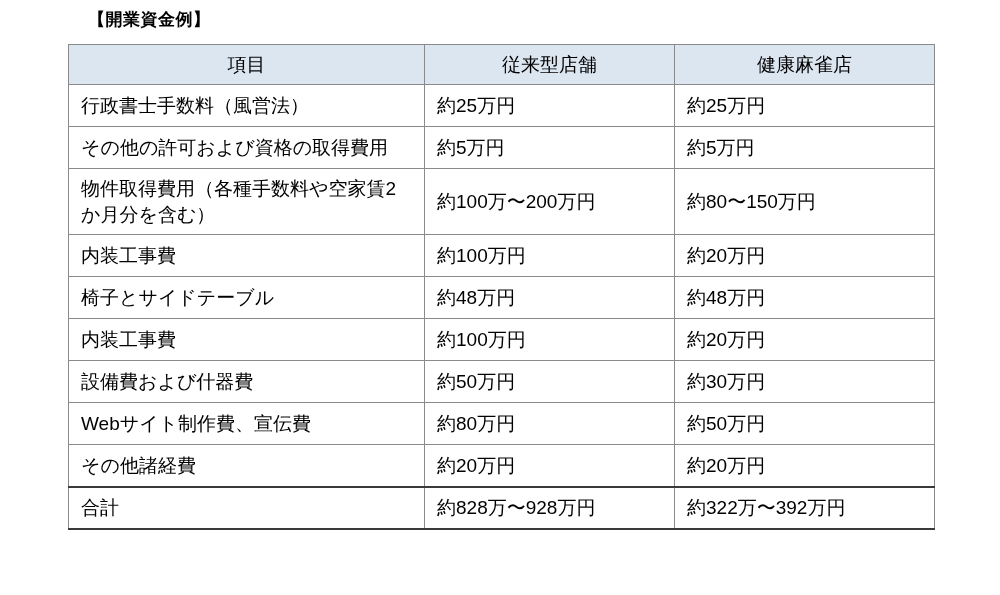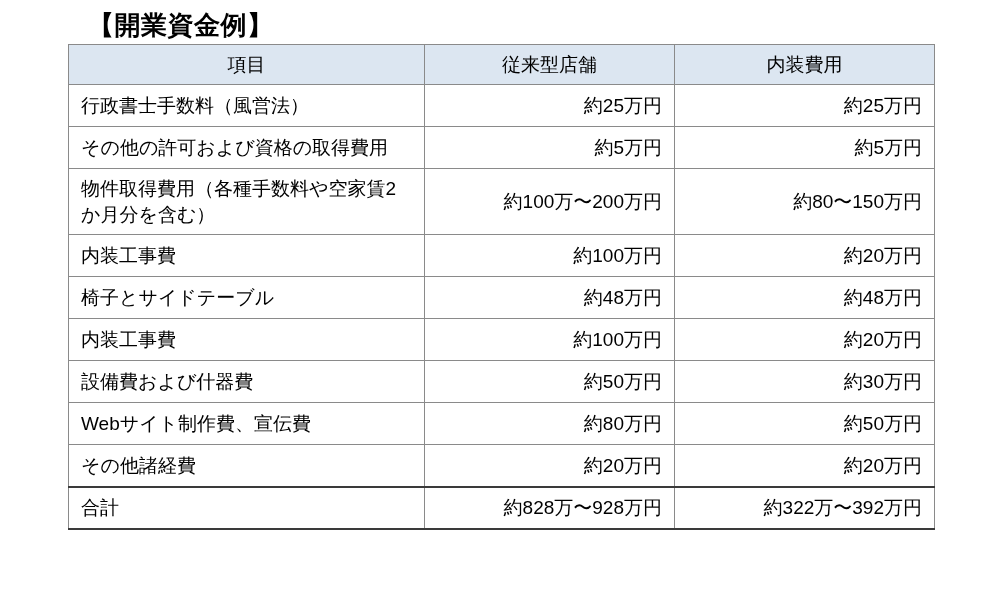--- a/index.html
+++ b/index.html
@@ -17,21 +17,21 @@
   .page {
     position: relative;
     width: 1000px;
     height: 595px;
     box-sizing: border-box;
   }
   .doc-title {
     position: absolute;
     left: 88px;
     top: 10px;
-    font-size: 26px;
+    font-size: 17px;
     font-weight: bold;
     letter-spacing: 0.5px;
     line-height: 1.2;
     white-space: nowrap;
   }
   .table-wrap {
     position: absolute;
     left: 68px;
     top: 44px;
     width: 866px;
@@ -63,21 +63,20 @@
   table.cost-table tbody td {
     background: #ffffff;
     padding: 7px 12px;
     height: 42px;
   }
   td.item-cell {
     text-align: left;
     word-break: break-all;
   }
   td.val-cell {
-    text-align: right;
     padding-right: 16px;
     white-space: nowrap;
   }
   tr.total-row td {
     border-top: 2px solid #3a3a3a;
   }
   tr.total-row td.item-cell {
     text-align: left;
   }
   table.cost-table tbody tr:last-child td {
@@ -95,21 +94,21 @@
     <table class="cost-table">
       <colgroup>
         <col class="c0">
         <col class="c1">
         <col class="c2">
       </colgroup>
       <thead>
         <tr>
           <th>項目</th>
           <th>従来型店舗</th>
-          <th>内装費用</th>
+          <th>健康麻雀店</th>
         </tr>
       </thead>
       <tbody>
         <tr>
           <td class="item-cell">行政書士手数料（風営法）</td>
           <td class="val-cell">約25万円</td>
           <td class="val-cell">約25万円</td>
         </tr>
         <tr>
           <td class="item-cell">その他の許可および資格の取得費用</td>

